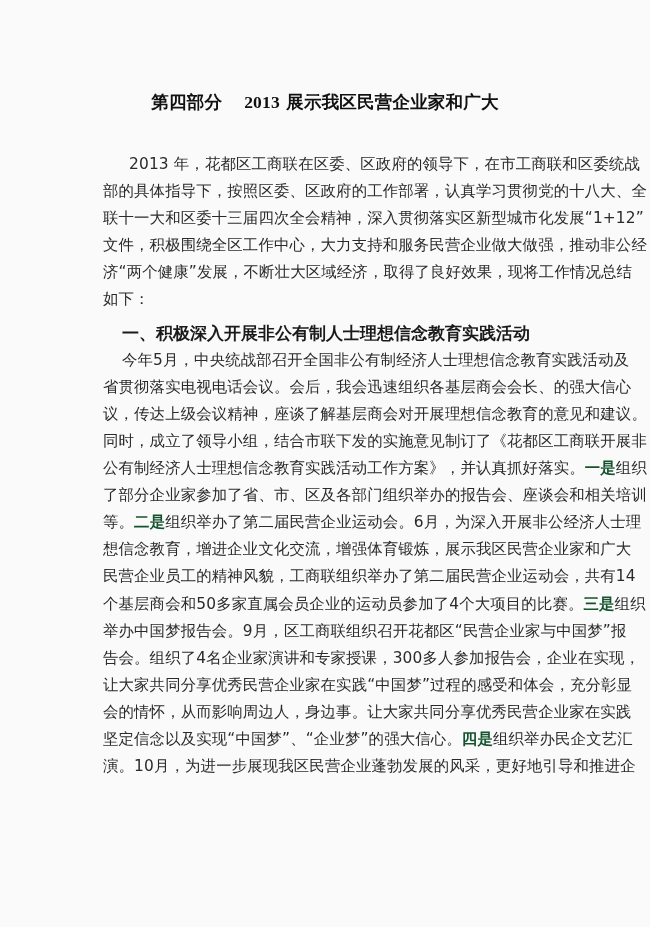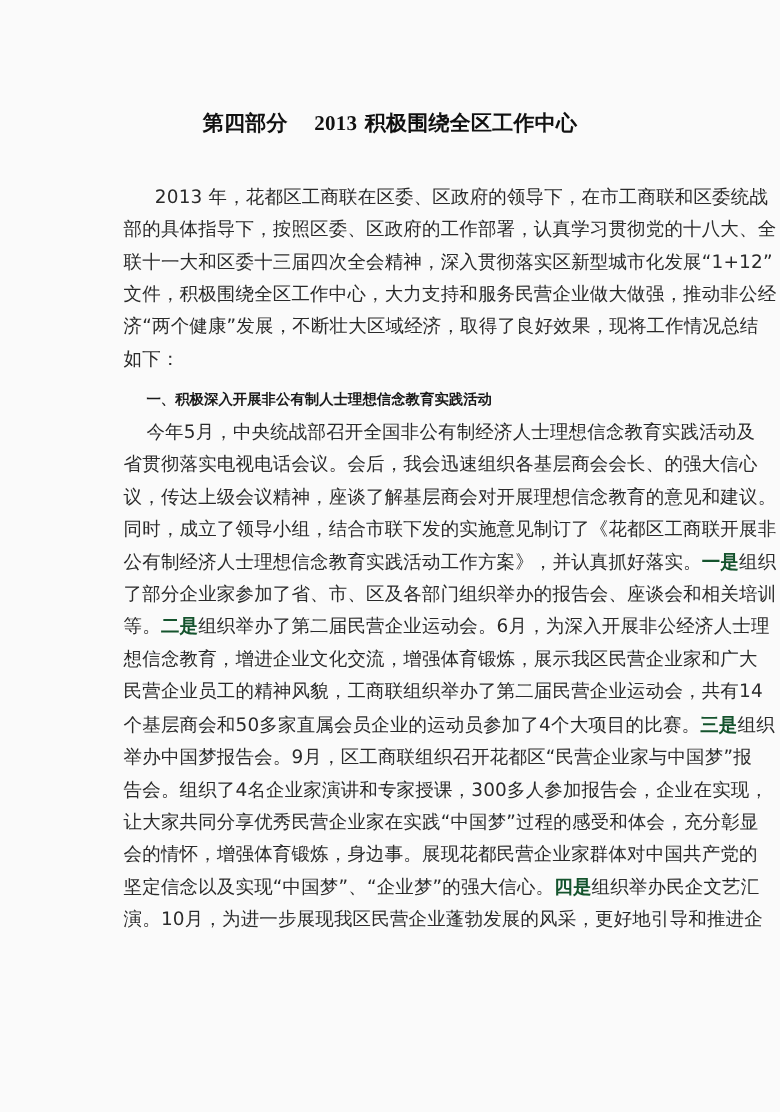--- a/index.html
+++ b/index.html
@@ -57,38 +57,38 @@
     }
     .line.last {
       text-align-last: left;
     }
     .line.indent {
       padding-left: 19px;
     }
     .heading {
       height: 27.1px;
       line-height: 27.1px;
-      font-size: 12px;
+      font-size: 17px;
       font-weight: bold;
       padding-left: 19px;
       color: #1a1a1a;
       white-space: nowrap;
     }
     b.em {
       font-weight: bold;
       color: #14532d;
     }
   </style>
 </head>
 <body>
 
 <div class="page">
 
   <div class="title">
-    <span class="part">第四部分</span><span class="year">2013</span>&nbsp;<span>积极围绕全区工作中心</span>
+    <span class="part">第四部分</span><span class="year">2013</span>&nbsp;<span>展示我区民营企业家和广大</span>
   </div>
 
   <div class="body">
     <div>
       <div class="line indent" style="padding-left:26px">2013 年，花都区工商联在区委、区政府的领导下，在市工商联和区委统战</div>
       <div class="line">部的具体指导下，按照区委、区政府的工作部署，认真学习贯彻党的十八大、全</div>
       <div class="line">联十一大和区委十三届四次全会精神，深入贯彻落实区新型城市化发展“1+12”</div>
       <div class="line">文件，积极围绕全区工作中心，大力支持和服务民营企业做大做强，推动非公经</div>
       <div class="line">济“两个健康”发展，不断壮大区域经济，取得了良好效果，现将工作情况总结</div>
       <div class="line last">如下：</div>
@@ -103,18 +103,18 @@
         <div class="line"><span>同时，成立了领导小组，结合市联下发的实施意见制订了《花都区工商联开展非</span></div>
         <div class="line"><span>公有制经济人士理想信念教育实践活动工作方案》，并认真抓好落实。</span><b class="em">一是</b><span>组织</span></div>
         <div class="line"><span>了部分企业家参加了省、市、区及各部门组织举办的报告会、座谈会和相关培训</span></div>
         <div class="line"><span>等。</span><b class="em">二是</b><span>组织举办了第二届民营企业运动会。6月，为深入开展非公经济人士理</span></div>
         <div class="line"><span>想信念教育，增进企业文化交流，增强体育锻炼，展示我区民营企业家和广大</span></div>
         <div class="line"><span>民营企业员工的精神风貌，工商联组织举办了第二届民营企业运动会，共有14</span></div>
         <div class="line"><span>个基层商会和50多家直属会员企业的运动员参加了4个大项目的比赛。</span><b class="em">三是</b><span>组织</span></div>
         <div class="line"><span>举办中国梦报告会。9月，区工商联组织召开花都区“民营企业家与中国梦”报</span></div>
         <div class="line"><span>告会。组织了4名企业家演讲和专家授课，300多人参加报告会，企业在实现，</span></div>
         <div class="line"><span>让大家共同分享优秀民营企业家在实践“中国梦”过程的感受和体会，充分彰显</span></div>
-        <div class="line"><span>会的情怀，增强体育锻炼，身边事。展现花都民营企业家群体对中国共产党的</span></div>
+        <div class="line"><span>会的情怀，从而影响周边人，身边事。让大家共同分享优秀民营企业家在实践</span></div>
         <div class="line"><span>坚定信念以及实现“中国梦”、“企业梦”的强大信心。</span><b class="em">四是</b><span>组织举办民企文艺汇</span></div>
         <div class="line"><span>演。10月，为进一步展现我区民营企业蓬勃发展的风采，更好地引导和推进企</span></div>
       </div>
   </div>
 </div>
 
 </body></html>

